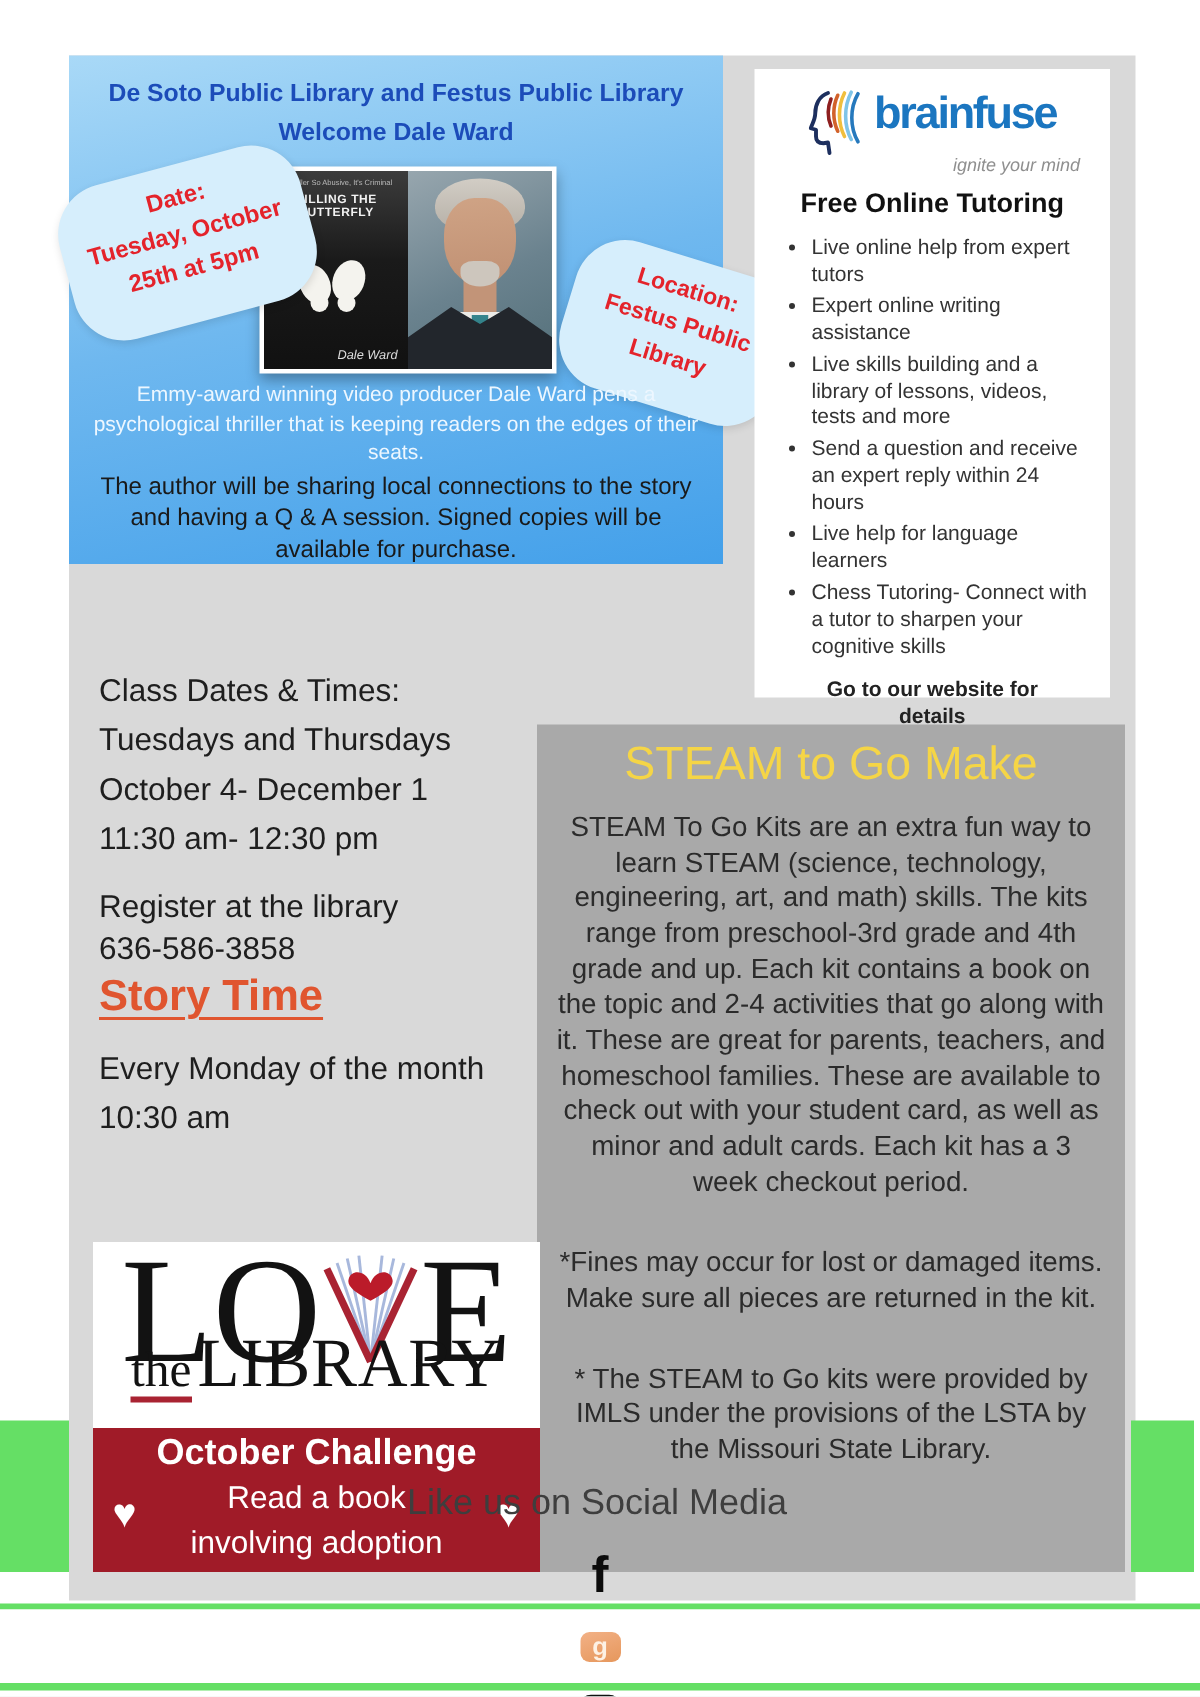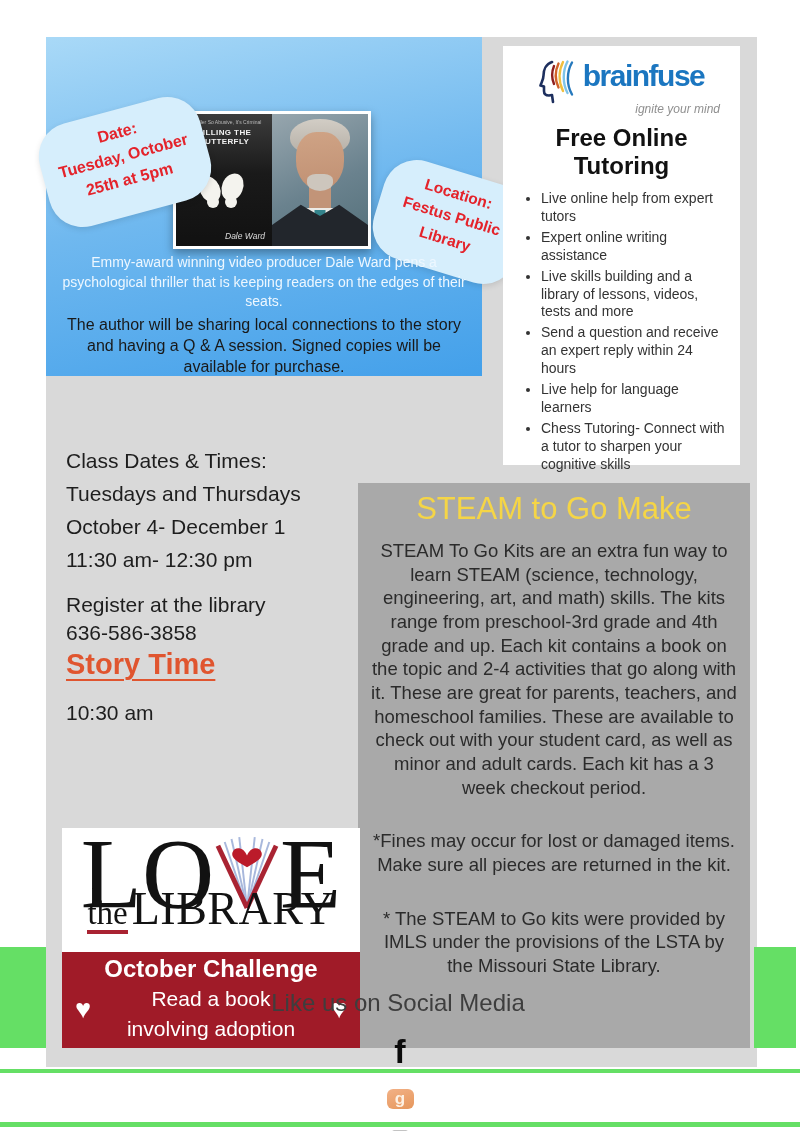--- a/index.html
+++ b/index.html
@@ -52,21 +52,21 @@
   .ph-suit { position:absolute; bottom:0; left:0; width:100%; height:44px; background:#22262c; clip-path:polygon(0 100%,0 52%,30% 6%,50% 32%,70% 6%,100% 52%,100% 100%); }
 
   .event-caption { position:absolute; left:8px; right:8px; top:216px; text-align:center; color:#edf7ff; font-size:14px; line-height:1.4; }
   .event-details { position:absolute; left:10px; right:10px; top:278px; text-align:center; color:#191919; font-size:16px; line-height:1.3; }
 
   
   .brainfuse-box { position:absolute; left:503px; top:46px; width:237px; height:419px; background:#ffffff; padding:12px 14px; box-sizing:border-box; }
   .bf-logo-row { display:flex; align-items:flex-start; justify-content:center; }
   .bf-word { font-size:30px; font-weight:bold; color:#1b76c0; letter-spacing:-1.5px; margin-left:2px; line-height:1.2; }
   .bf-tagline { text-align:right; font-style:italic; color:#8f8f8f; font-size:12px; margin-top:-6px; padding-right:6px; }
-  .bf-heading { text-align:center; font-weight:bold; font-size:24px; color:#111111; margin-top:8px; }
+  .bf-heading { text-align:center; font-weight:bold; font-size:18px; color:#111111; margin-top:8px; }
   .bf-list { margin:10px 0 0 0; padding-left:24px; }
   .bf-list li { font-size:14px; line-height:1.28; color:#333333; margin-bottom:3px; }
   .bf-footer { margin-top:10px; text-align:center; font-weight:bold; font-size:14px; color:#222222; }
   .bf-footer-text { display:block; max-width:160px; margin:0 auto; line-height:1.3; }
   .bf-link { text-decoration:underline; display:block; margin-top:2px; color:#222222; }
 
   
   .section-heading { position:absolute; color:#e0552f; font-size:29px; font-weight:bold; text-decoration:underline; text-decoration-thickness:2px; text-underline-offset:5px; }
   #stay-heading { left:68px; top:396px; }
   .stay-lines { position:absolute; left:66px; top:444px; font-size:21px; line-height:33px; color:#1e1e1e; }
@@ -107,20 +107,24 @@
 </head>
 <body>
 
 <div class="page">
 
   <div class="gray-area"></div>
   <div class="green-left"></div>
   <div class="green-right"></div>
 
   <div class="event-box">
+    <div class="event-title">
+      <div>De Soto Public Library and Festus Public Library</div>
+      <div>Welcome Dale Ward</div>
+    </div>
 
     <div class="composite">
       <div class="book-cover">
         <div class="book-tagline">A Thriller So Abusive, It's Criminal</div>
         <div class="book-title">KILLING THE BUTTERFLY</div>
         <div class="butterfly">
           <span class="wing w1"></span>
           <span class="wing w2"></span>
           <span class="wing w3"></span>
           <span class="wing w4"></span>
@@ -190,20 +194,21 @@
     <div>October 4- December 1</div>
     <div>11:30 am- 12:30 pm</div>
   </div>
   <div class="register-block">
     <div>Register at the library</div>
     <div>636-586-3858</div>
   </div>
 
   <div class="section-heading" id="story-heading">Story Time</div>
   <div class="story-lines">
+    <div>Every Monday of the month</div>
     <div>10:30 am</div>
   </div>
 
   <div class="steam-box">
     <div class="steam-heading">STEAM to Go Make</div>
     <div class="steam-p">STEAM To Go Kits are an extra fun way to learn STEAM (science, technology, engineering, art, and math) skills.  The kits range from preschool-3rd grade and 4th grade and up.  Each kit contains a book on the topic and 2-4 activities that go along with it.  These are great for parents, teachers, and homeschool families.  These are available to check out with your student card, as well as minor and adult cards.  Each kit has a 3 week checkout period.</div>
     <div class="steam-p gap">*Fines may occur for lost or damaged items.  Make sure all pieces are returned in the kit.</div>
     <div class="steam-p gap">* The STEAM to Go kits were provided by IMLS under the provisions of the LSTA by the Missouri State Library.</div>
   </div>
 

